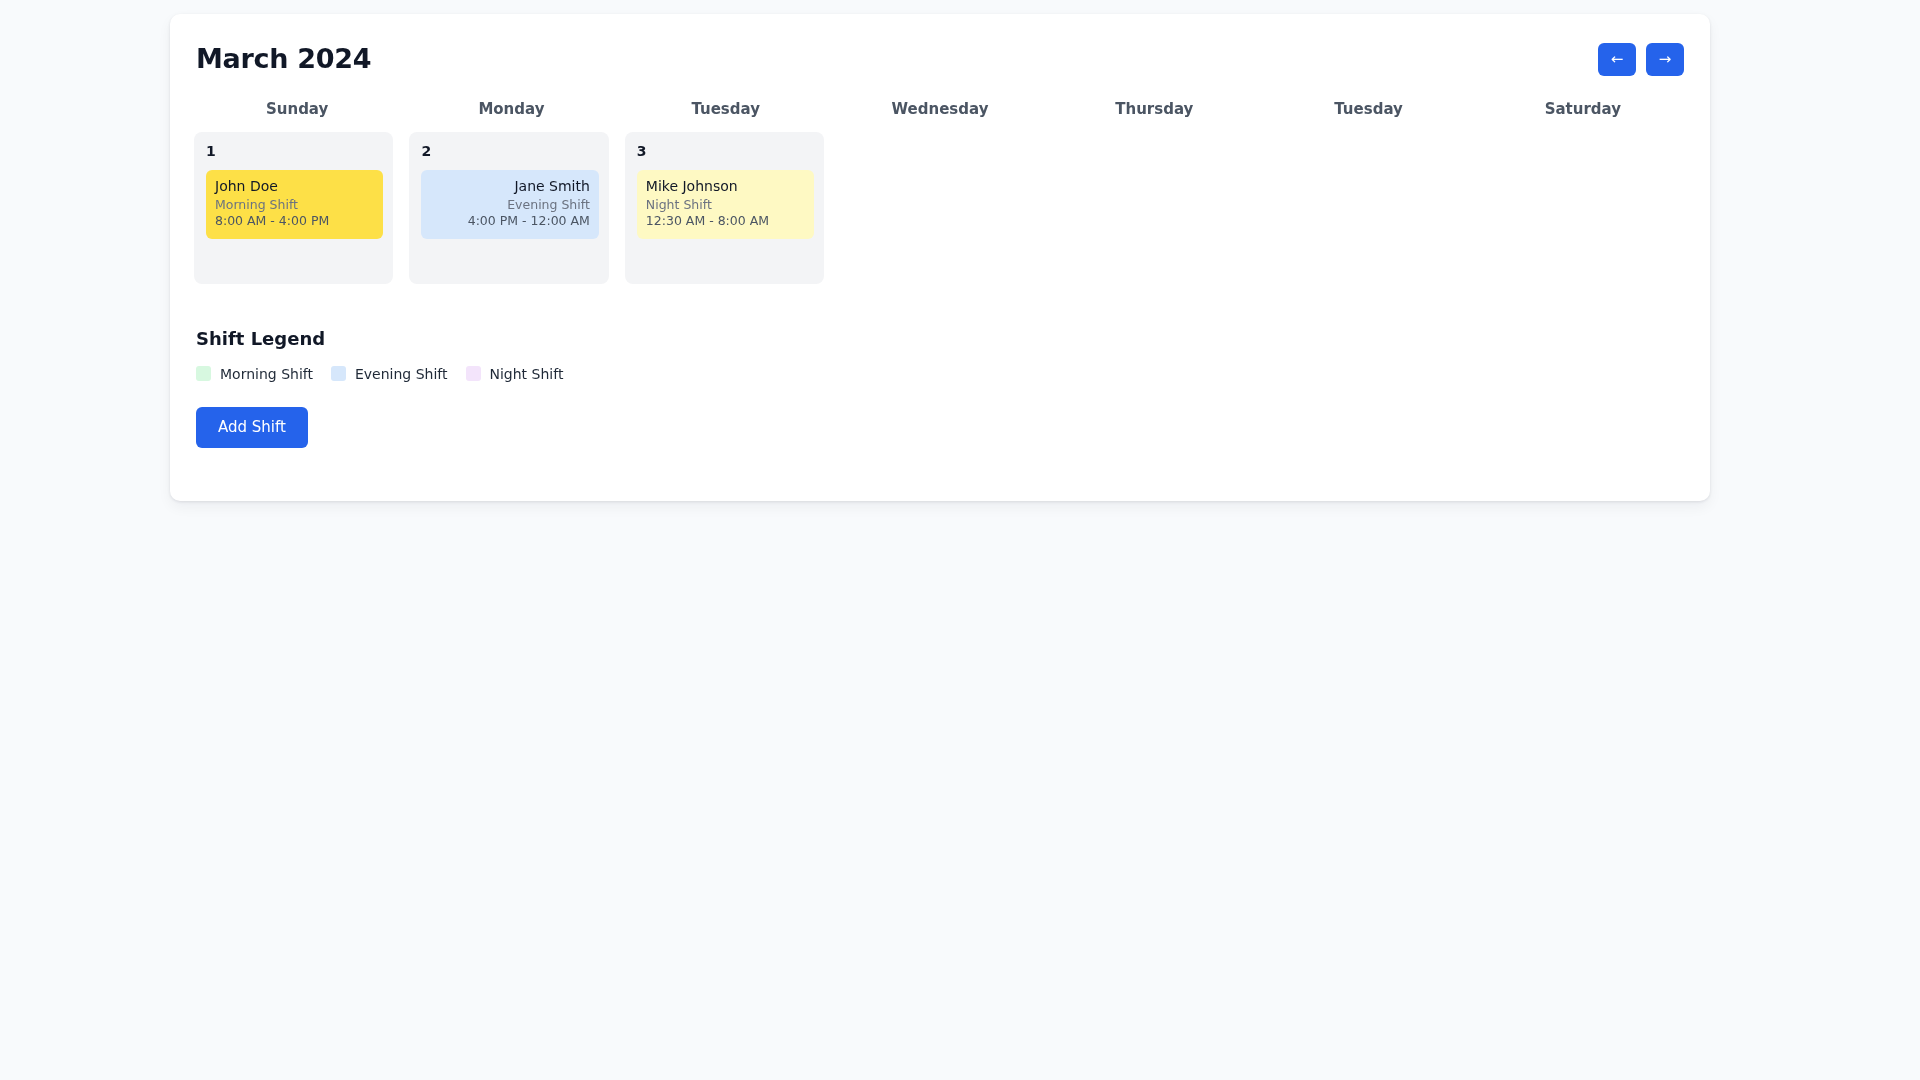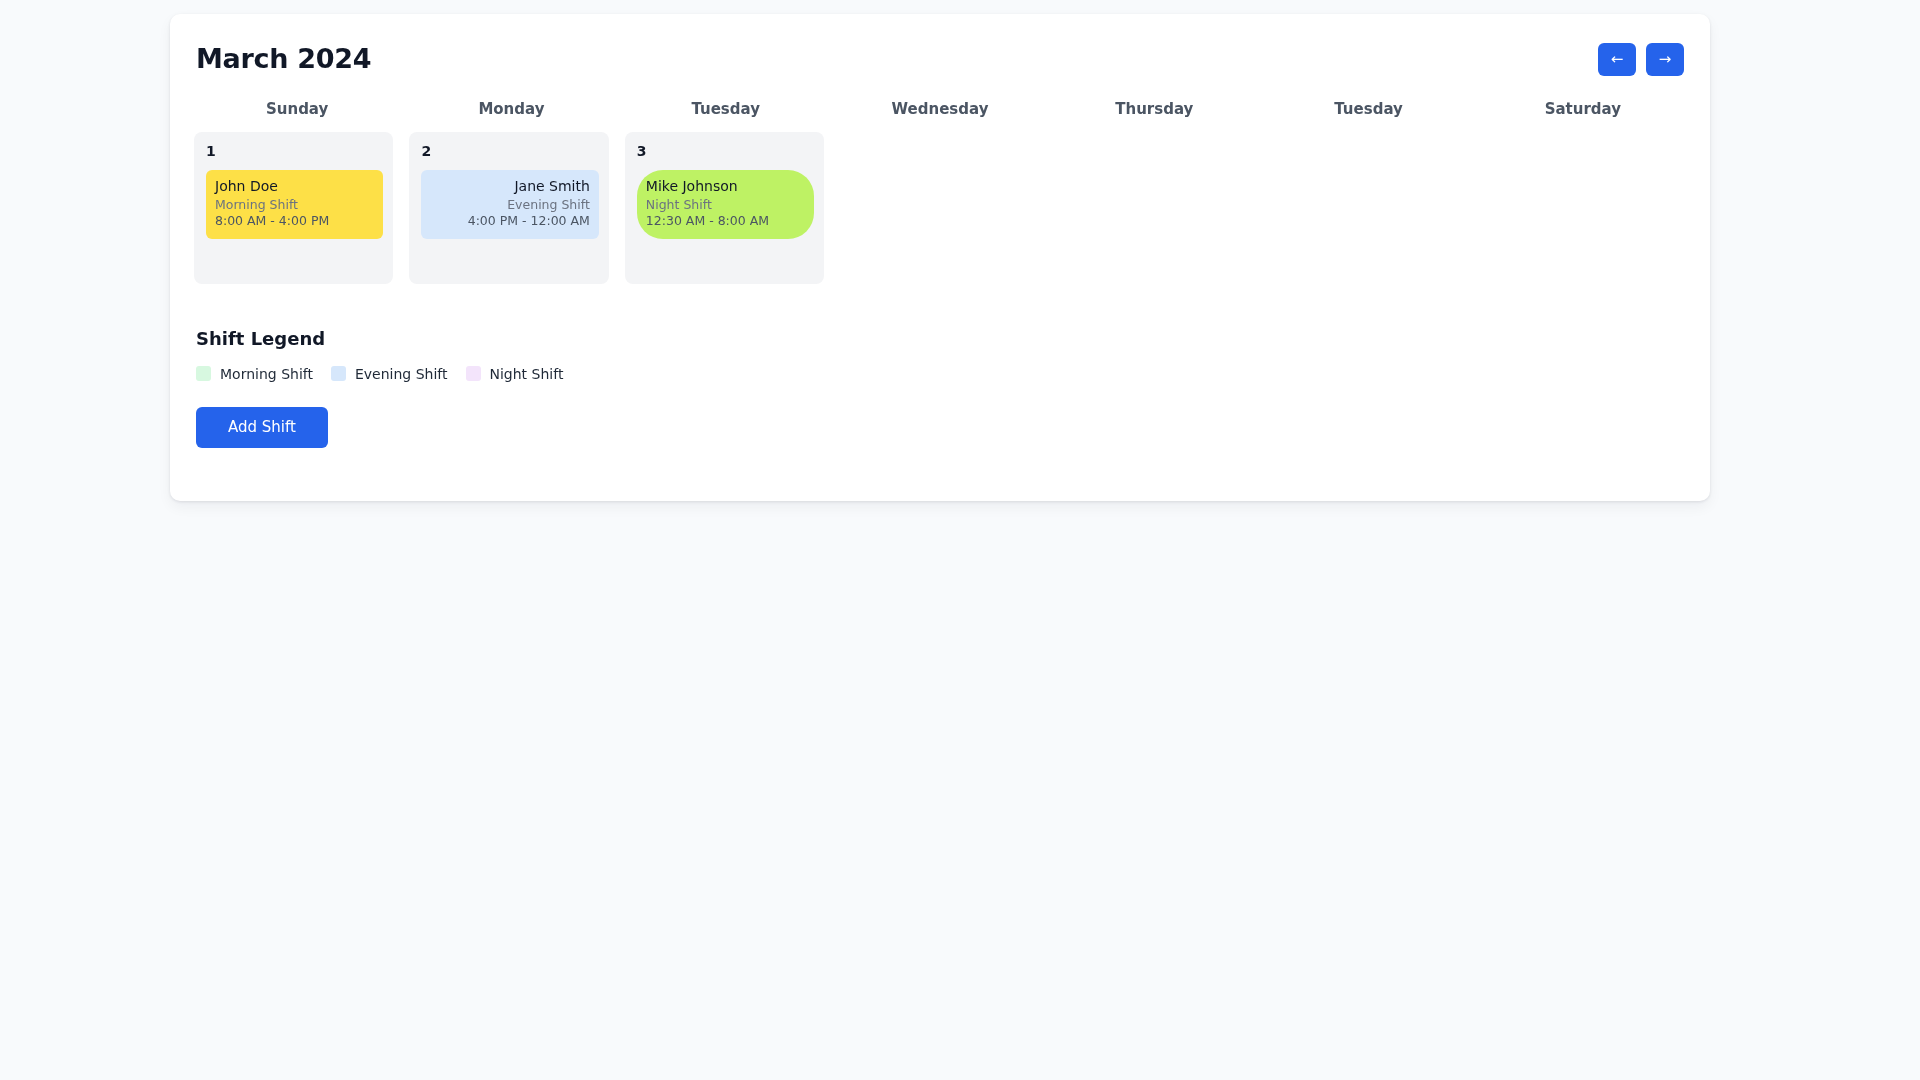--- a/index.html
+++ b/index.html
@@ -119,21 +119,21 @@
     margin-bottom: 12px;
   }
 
   .shift-card {
     border-radius: 6px;
     padding: 8px 9px 9px 9px;
   }
 
   .shift-card.morning { background: #fde047; }
   .shift-card.evening { background: #d6e7fb; text-align: right; }
-  .shift-card.night   { background: #bef264; border-radius: 26px; }
+  .shift-card.night   { background: #fef9c3; }
 
   .shift-employee {
     font-size: 14px;
     color: #111827;
     line-height: 1.25;
     margin-bottom: 1px;
   }
 
   .shift-type {
     font-size: 12.5px;
@@ -195,21 +195,21 @@
     padding-left: 2px;
   }
 
   .add-shift-btn {
     background: #2563eb;
     color: #ffffff;
     border: none;
     border-radius: 6px;
     font-size: 15px;
     font-family: "DejaVu Sans", "Liberation Sans", sans-serif;
-    padding: 13px 32px;
+    padding: 13px 22px;
     cursor: pointer;
     line-height: 1;
   }
 </style>
 </head>
 <body>
 
 <div class="page">
 
   <div class="scheduler-card">

